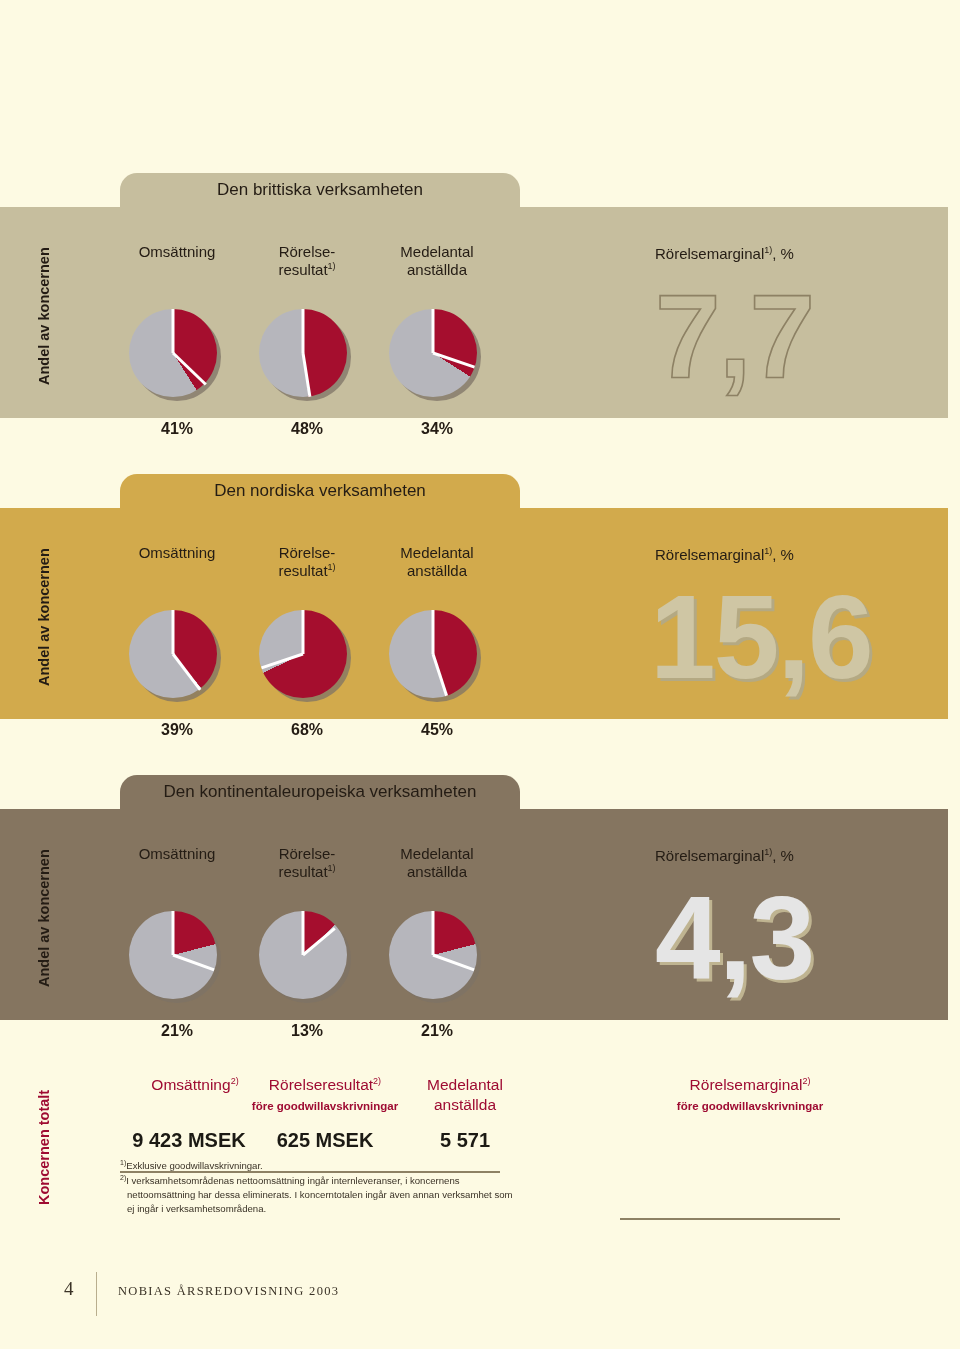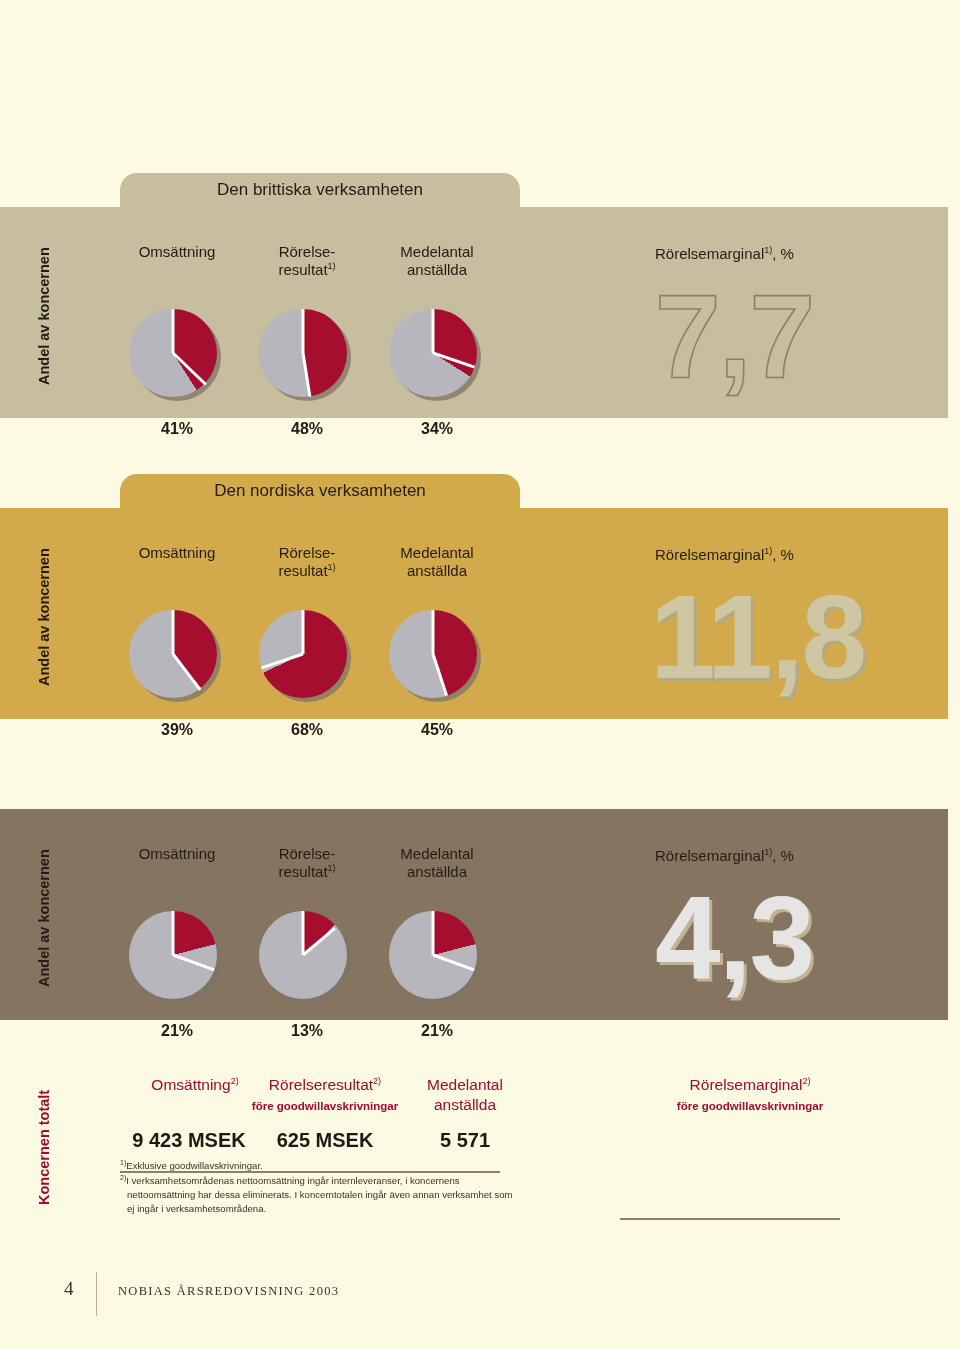--- a/index.html
+++ b/index.html
@@ -232,25 +232,28 @@
         </svg>
       </div>
 
       <div class="pct" style="left:112px;top:213px;">39%</div>
       <div class="pct" style="left:242px;top:213px;">68%</div>
       <div class="pct" style="left:372px;top:213px;">45%</div>
 
       <div class="margin-head" style="left:655px;top:38px;">
         <span>Rörelsemarginal</span><span class="sup">1)</span><span>, %</span>
       </div>
-      <div class="bignum solid-light" style="left:650px;top:70px;">11,8</div>
+      <div class="bignum solid-light" style="left:650px;top:70px;">15,6</div>
     </div>
   </div>
 
   <div class="panel p3" style="top:775px;height:245px;">
+    <div class="tab" style="width:400px;">
+      <div class="tab-label">Den kontinentaleuropeiska verksamheten</div>
+    </div>
     <div class="body" style="height:211px;">
       <div class="side-label" style="top:178px;">Andel av koncernen</div>
 
       <div class="col-head" style="left:112px;top:36px;">
         <span>Omsättning</span>
       </div>
       <div class="col-head" style="left:242px;top:36px;">
         <span>Rörelse-</span><br>
         <span>resultat</span><span class="sup">1)</span>
       </div>

